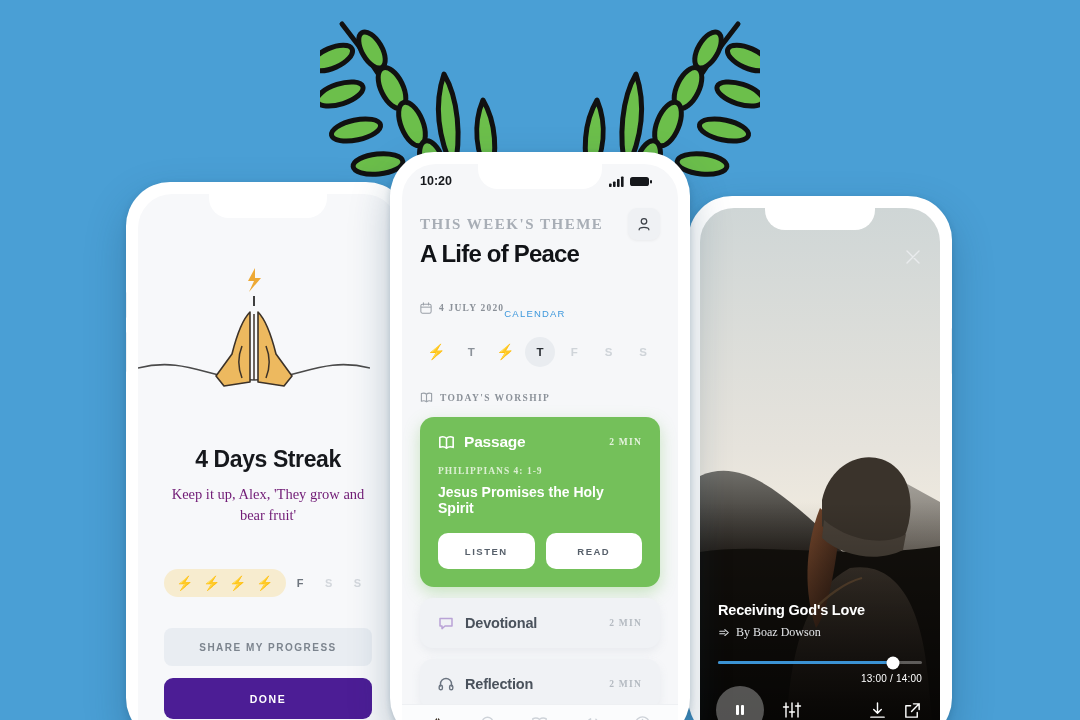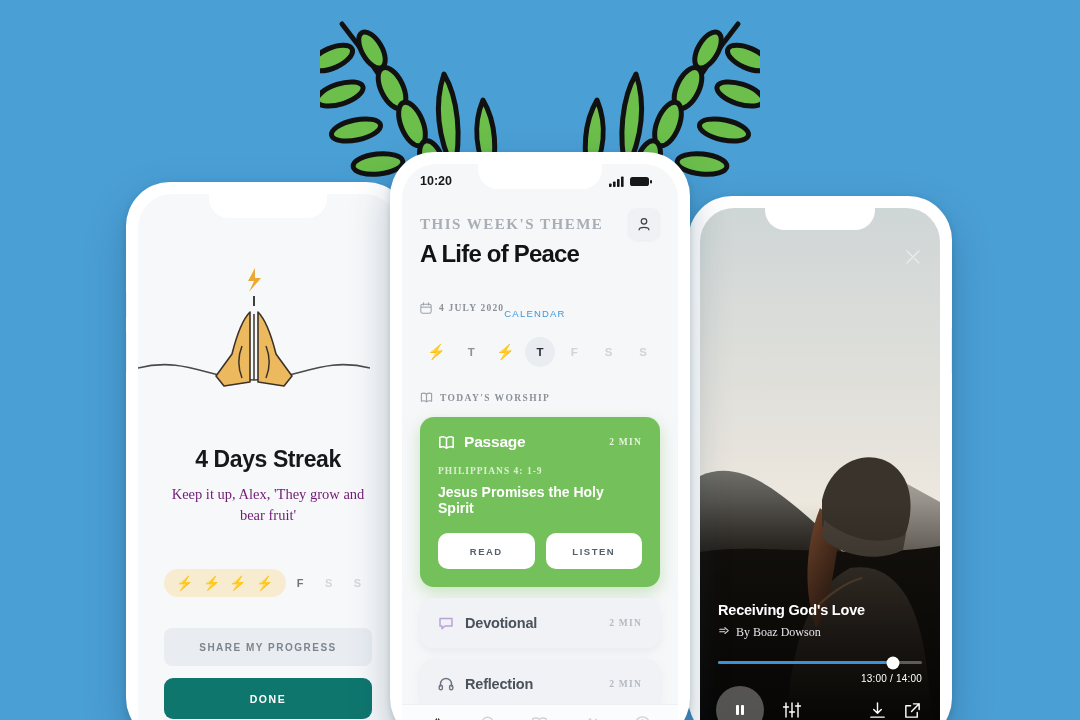--- a/index.html
+++ b/index.html
@@ -86,41 +86,41 @@
   .btn-share {
     position: absolute; left: 26px; right: 26px; top: 434px; height: 38px;
     background: #e9edf2;
     border-radius: 8px;
     display: flex; align-items: center; justify-content: center;
     font-size: 10px; font-weight: 700; letter-spacing: 1.5px;
     color: #7c848e;
   }
   .btn-done {
     position: absolute; left: 26px; right: 26px; top: 484px; height: 41px;
-    background: #0f766e;
+    background: #4c1d95;
     border-radius: 9px;
     display: flex; align-items: center; justify-content: center;
     font-size: 10.5px; font-weight: 700; letter-spacing: 1.6px;
     color: #ffffff;
   }
 
   
   #phone-right { left: 688px; top: 196px; width: 264px; height: 546px; }
   #phone-right .notch { width: 110px; height: 22px; }
   .pr-photo { position: absolute; inset: 0; }
   .close-x {
     position: absolute; right: 18px; top: 40px;
     width: 18px; height: 18px; z-index: 30;
   }
   .pr-meta { position: absolute; left: 18px; right: 18px; bottom: 102px; z-index: 30; }
   .pr-title {
     font-size: 14.5px; font-weight: 700; color: #fff; letter-spacing: -.2px;
   }
   .pr-author {
-    display: flex; gap: 6px;
+    display: flex; align-items: center; gap: 6px;
     margin-top: 7px;
     font-family: "Liberation Serif", serif;
     font-size: 12px; color: #e3e5e8;
   }
   .pr-bar {
     position: absolute; left: 18px; right: 18px; bottom: 78px; z-index: 30;
     height: 3px; border-radius: 2px; background: rgba(255,255,255,.32);
   }
   .pr-bar-fill {
     position: absolute; left: 0; top: 0; bottom: 0;
@@ -519,22 +519,22 @@
                 <path d="M7 3.5 C 5.5 2.2, 3 2.2, 1.5 2.8 V11 C 3 10.4, 5.5 10.4, 7 11.7 C 8.5 10.4, 11 10.4, 12.5 11 V2.8 C 11 2.2, 8.5 2.2, 7 3.5 Z" fill="none" stroke="#ffffff" stroke-width="1.3" stroke-linejoin="round"></path>
                 <line x1="7" y1="3.5" x2="7" y2="11.7" stroke="#ffffff" stroke-width="1.3"></line>
               </svg>
               <span class="cg-title">Passage</span>
             </div>
             <span class="cg-min">2 MIN</span>
           </div>
           <div class="cg-ref">PHILIPPIANS 4: 1-9</div>
           <div class="cg-head">Jesus Promises the Holy Spirit</div>
           <div class="cg-btns">
+            <div class="cg-btn">LISTEN</div>
             <div class="cg-btn">READ</div>
-            <div class="cg-btn">LISTEN</div>
           </div>
         </div>
 
         <div class="row-card">
           <div class="rc-left">
             <svg width="16" height="16" viewBox="0 0 16 16">
               <path d="M2 3.5 h12 v7.5 h-7 l-3 2.6 v-2.6 h-2 Z" fill="none" stroke="#b9a3d6" stroke-width="1.5" stroke-linejoin="round"></path>
             </svg>
             <span class="rc-title">Devotional</span>
           </div>

